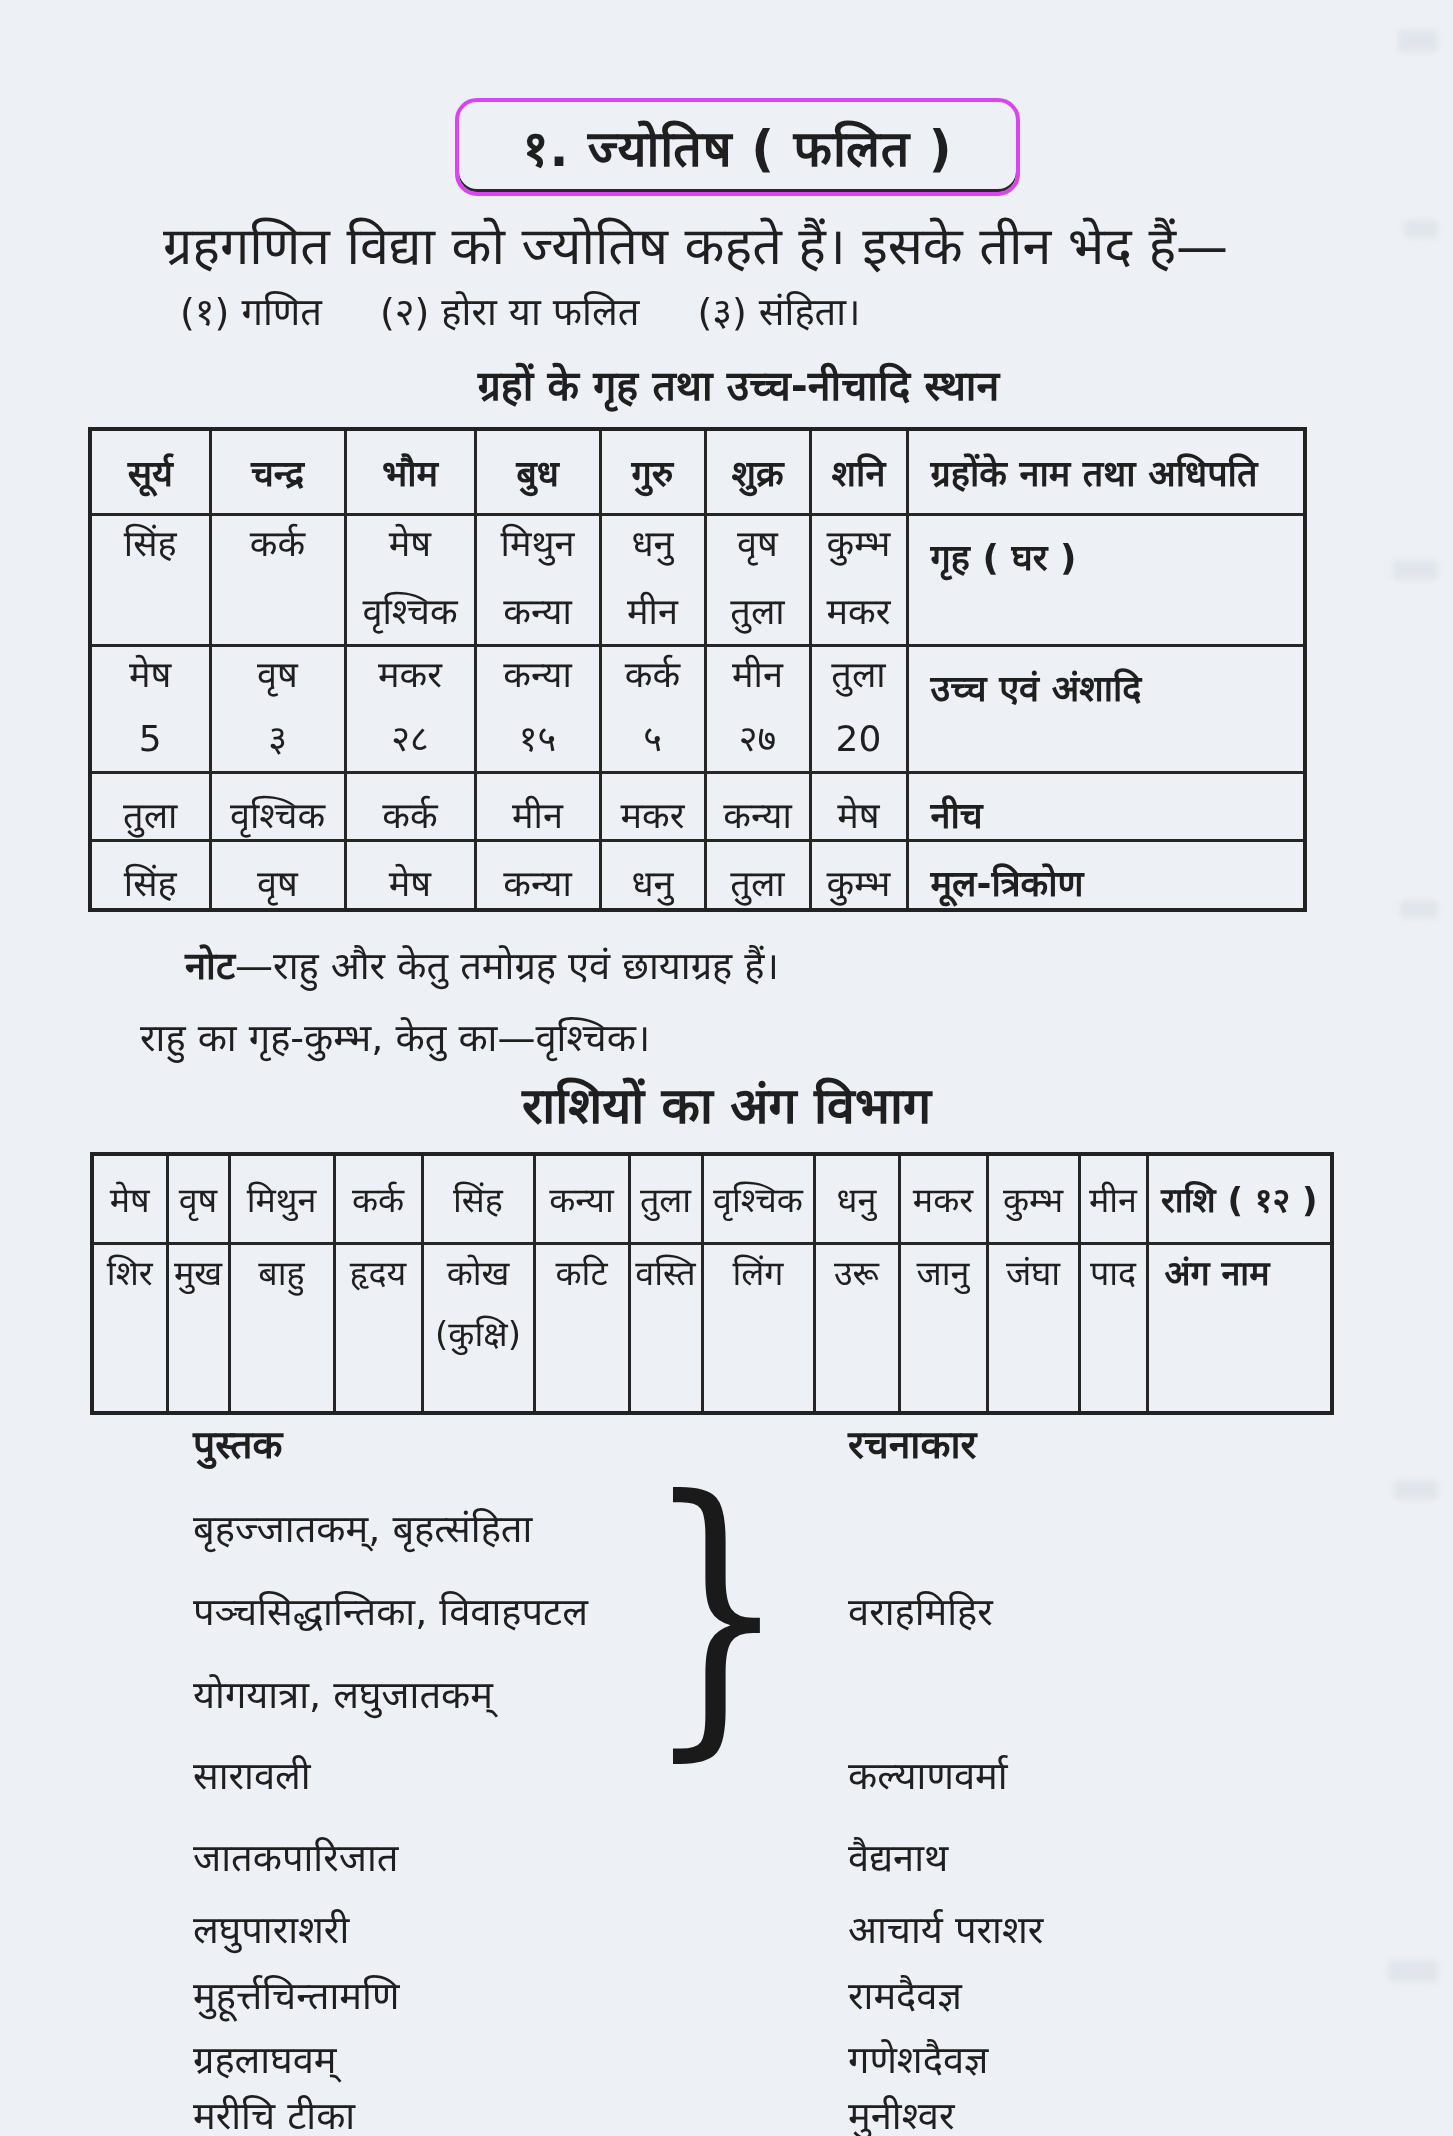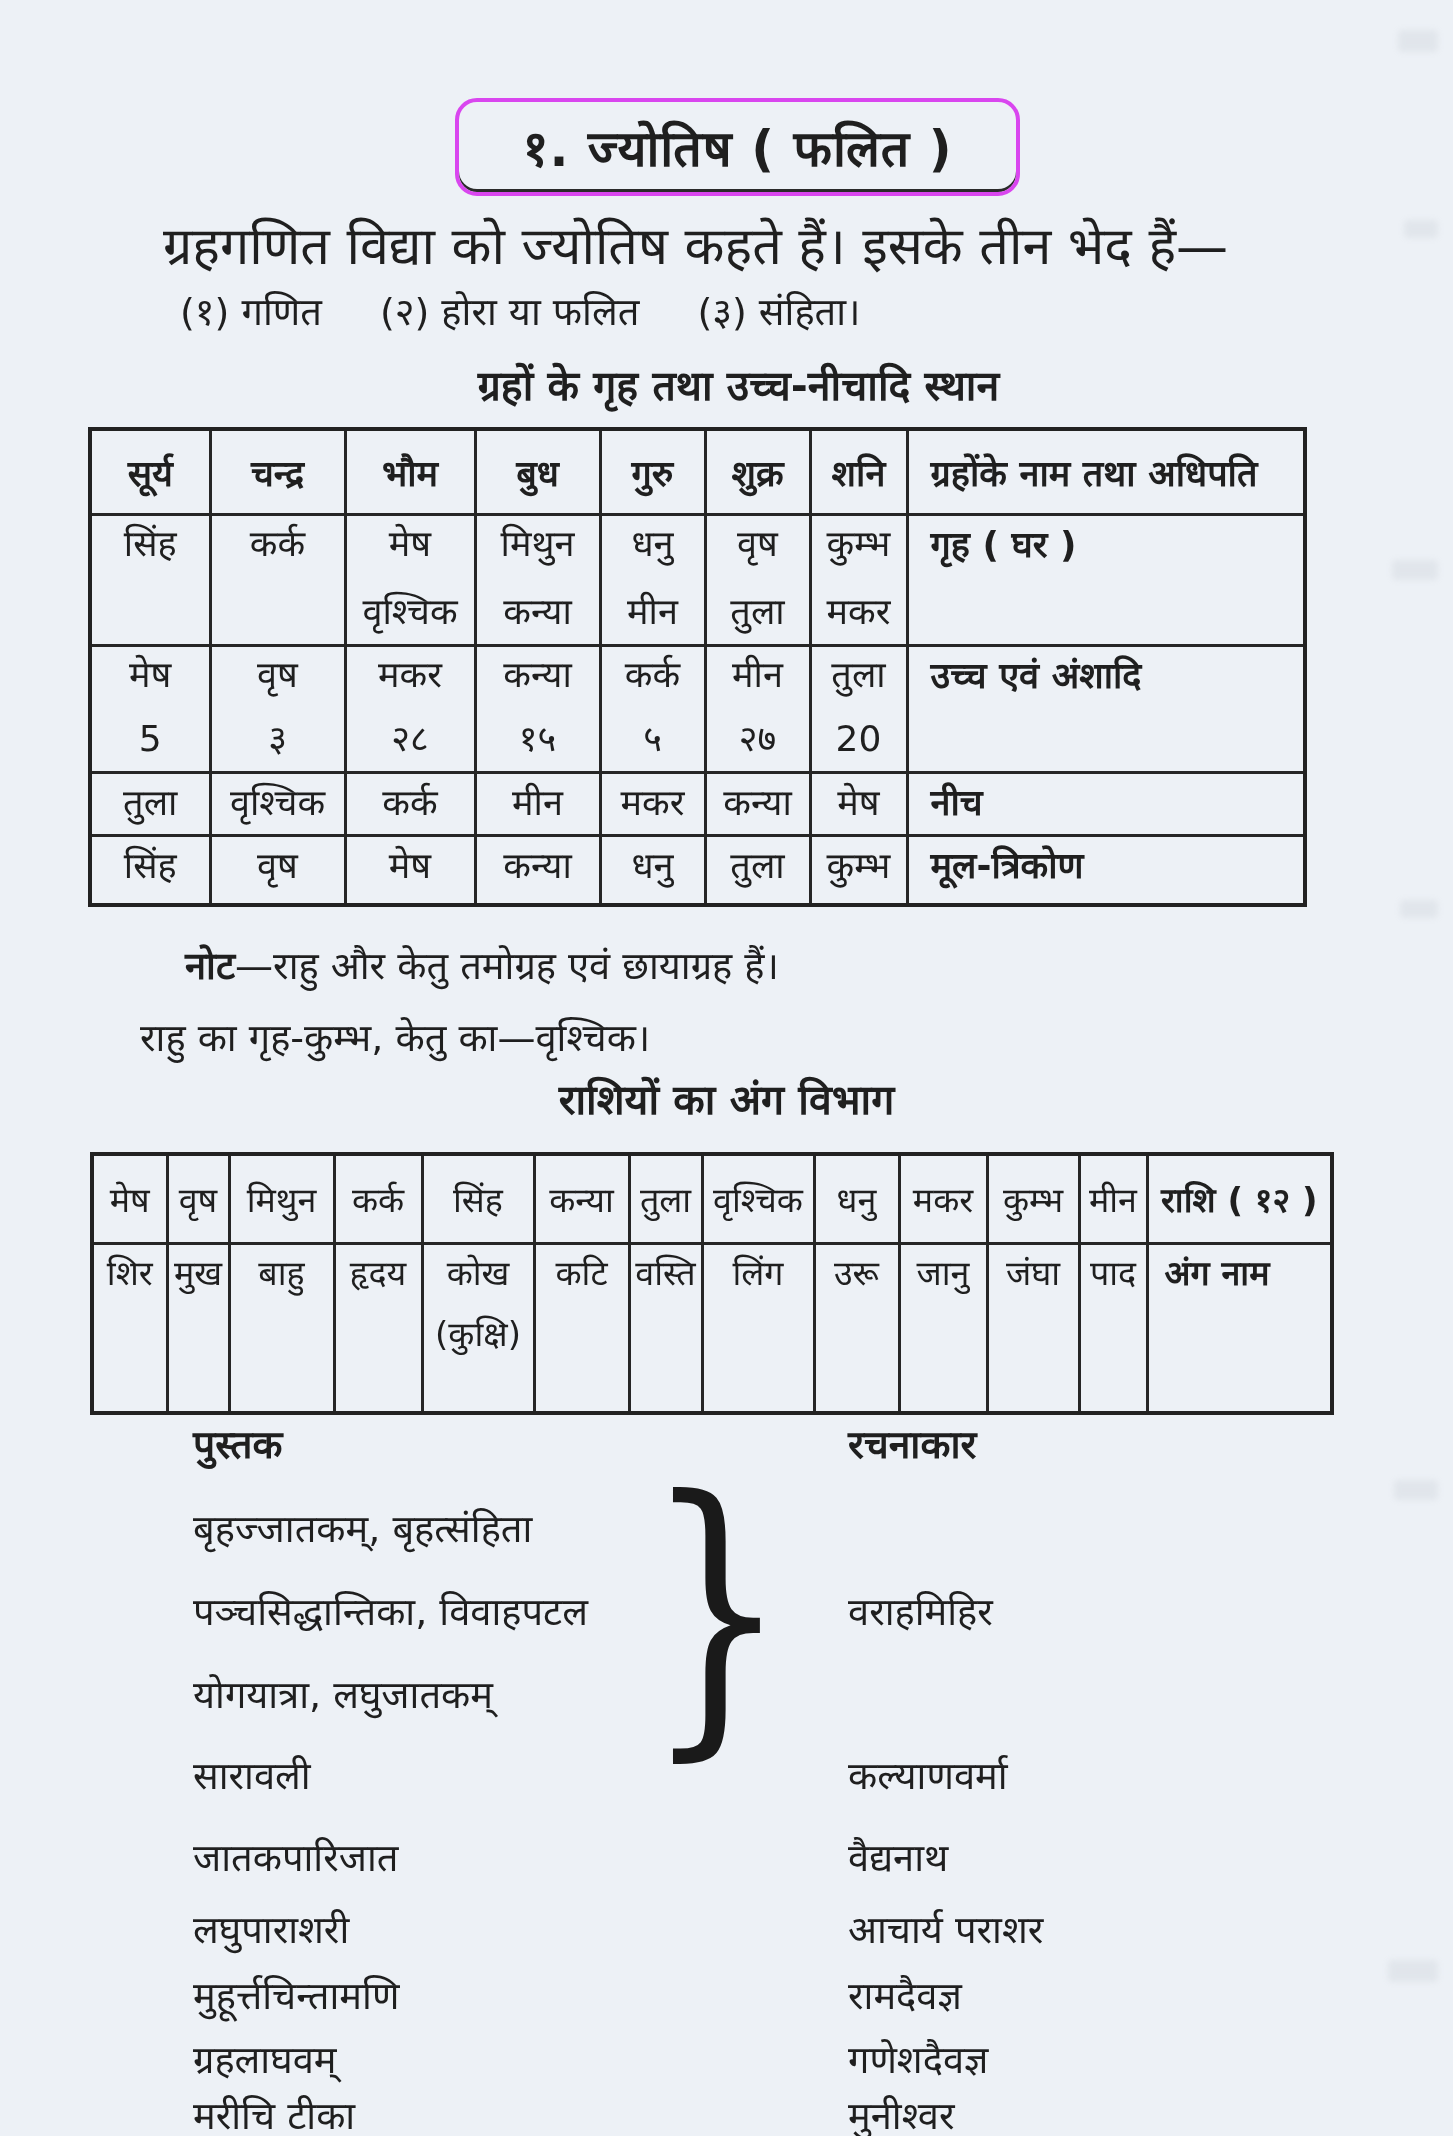--- a/index.html
+++ b/index.html
@@ -14,37 +14,37 @@
   .title-box{
     left:455px;top:98px;width:557px;height:90px;
     border:4px solid #d946ef;border-radius:22px;
     display:flex;align-items:center;justify-content:center;
     font-size:50px;font-weight:bold;letter-spacing:1px;
     box-shadow:0 -3px 0 #2a2a2a inset;
   }
   .intro1{left:163px;top:208px;font-size:52px;}
   .intro2{left:180px;top:284px;font-size:38px;display:flex;gap:58px;}
   .center-head{left:0;top:356px;width:100%;text-align:center;font-size:41px;font-weight:bold;margin-left:12px;}
-  .center-head2{left:0;top:1070px;width:100%;text-align:center;font-size:41px;font-weight:bold;}
+  .center-head2{left:0;top:1070px;width:100%;text-align:center;font-size:50px;font-weight:bold;}
 
   table{border-collapse:collapse;table-layout:fixed;background:transparent;}
   td,th{border:3px solid #262626;font-weight:normal;padding:0;overflow:hidden;}
   .t1{left:88px;top:427px;width:1215px;border:4px solid #222;}
   .t1 th{height:82px;font-size:36px;font-weight:bold;text-align:center;vertical-align:middle;}
   .t1 th.lbl{text-align:left;padding-left:22px;}
   .t1 td{font-size:36px;text-align:center;vertical-align:top;}
   .t1 td.lbl{font-weight:bold;text-align:left;padding-left:22px;}
   .t1 tr.r1 td{height:128px;}
   .t1 tr.r2 td{height:124px;}
   .t1 tr.r3 td{height:60px;}
   .t1 tr.r4 td{height:66px;}
   .cl{display:flex;flex-direction:column;justify-content:space-between;height:100%;
       box-sizing:border-box;padding:8px 0 12px;}
   .cl .l1,.cl .l2{display:block;line-height:1.1;}
-  .pt{padding-top:3px;box-sizing:border-box;}
+  .pt{padding-top:16px;box-sizing:border-box;}
 
   .note1{left:185px;top:938px;font-size:38px;}
   .note2{left:140px;top:1010px;font-size:38px;}
 
   .t2{left:90px;top:1152px;width:1240px;border:4px solid #222;}
   .t2 th{height:86px;font-size:34px;text-align:center;vertical-align:middle;font-weight:normal;}
   .t2 th.lbl{font-weight:bold;}
   .t2 td{height:166px;font-size:34px;text-align:center;vertical-align:top;}
   .t2 td .stk{display:block;padding-top:10px;line-height:1.1;}
   .t2 td .stk2{display:block;padding-top:24px;line-height:1.1;}

